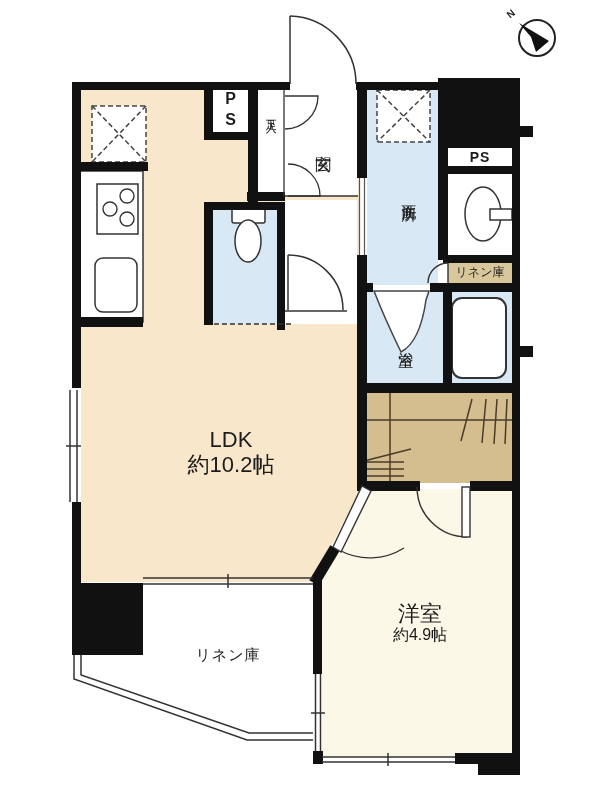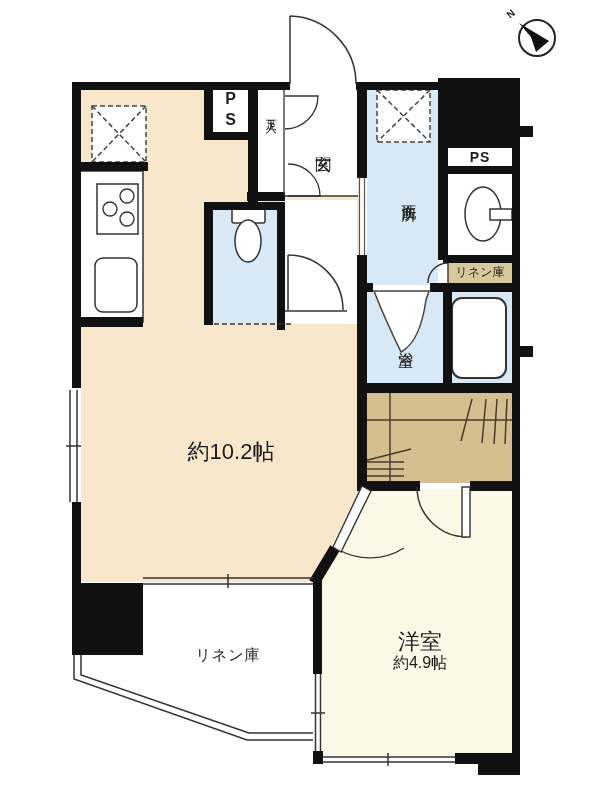--- a/index.html
+++ b/index.html
@@ -11,21 +11,21 @@
   .v{writing-mode:vertical-rl;text-orientation:upright;letter-spacing:2px;}
   .lbl-ps-left{left:230px;top:111px;font-size:16px;font-weight:700;letter-spacing:4px;}
   .lbl-shoe{left:271px;top:112px;font-size:11px;letter-spacing:1px;}
   .lbl-genkan{left:323px;top:144px;font-size:16px;}
   .lbl-ps-right{left:480px;top:157px;font-size:14px;font-weight:700;letter-spacing:1px;}
   .lbl-washroom{left:409px;top:194px;font-size:15px;letter-spacing:1px;}
   .lbl-linen{left:480px;top:273px;font-size:12px;}
   .lbl-bath{left:406px;top:341px;font-size:15px;letter-spacing:1px;}
   .lbl-ldk{left:231px;top:452px;font-size:22px;}
   .lbl-ldk .size{font-size:22px;}
-  .lbl-bedroom{left:420px;top:623px;font-size:22px;margin-top:28px;}
+  .lbl-bedroom{left:420px;top:623px;font-size:22px;}
   .lbl-bedroom .size{font-size:16px;}
   .lbl-balcony{left:228px;top:655px;font-size:15px;letter-spacing:1px;}
   .lbl-north{left:511px;top:14px;font-size:10px;font-weight:700;
              transform:translate(-50%,-50%) rotate(-40deg);}
   .lbl span{display:block;}
 </style>
 </head>
 <body>
 
 <div class="plan">
@@ -185,20 +185,21 @@
   </svg>
 
   <div class="lbl v lbl-ps-left">PS</div>
   <div class="lbl v lbl-shoe">下足入</div>
   <div class="lbl v lbl-genkan">玄関</div>
   <div class="lbl lbl-ps-right">PS</div>
   <div class="lbl v lbl-washroom">洗面所</div>
   <div class="lbl lbl-linen">リネン庫</div>
   <div class="lbl v lbl-bath">浴室</div>
   <div class="lbl lbl-ldk">
+    <span>LDK</span>
     <span class="size">約10.2帖</span>
   </div>
   <div class="lbl lbl-bedroom">
     <span>洋室</span>
     <span class="size">約4.9帖</span>
   </div>
   <div class="lbl lbl-balcony">リネン庫</div>
   <div class="lbl lbl-north">N</div>
 </div>
 

